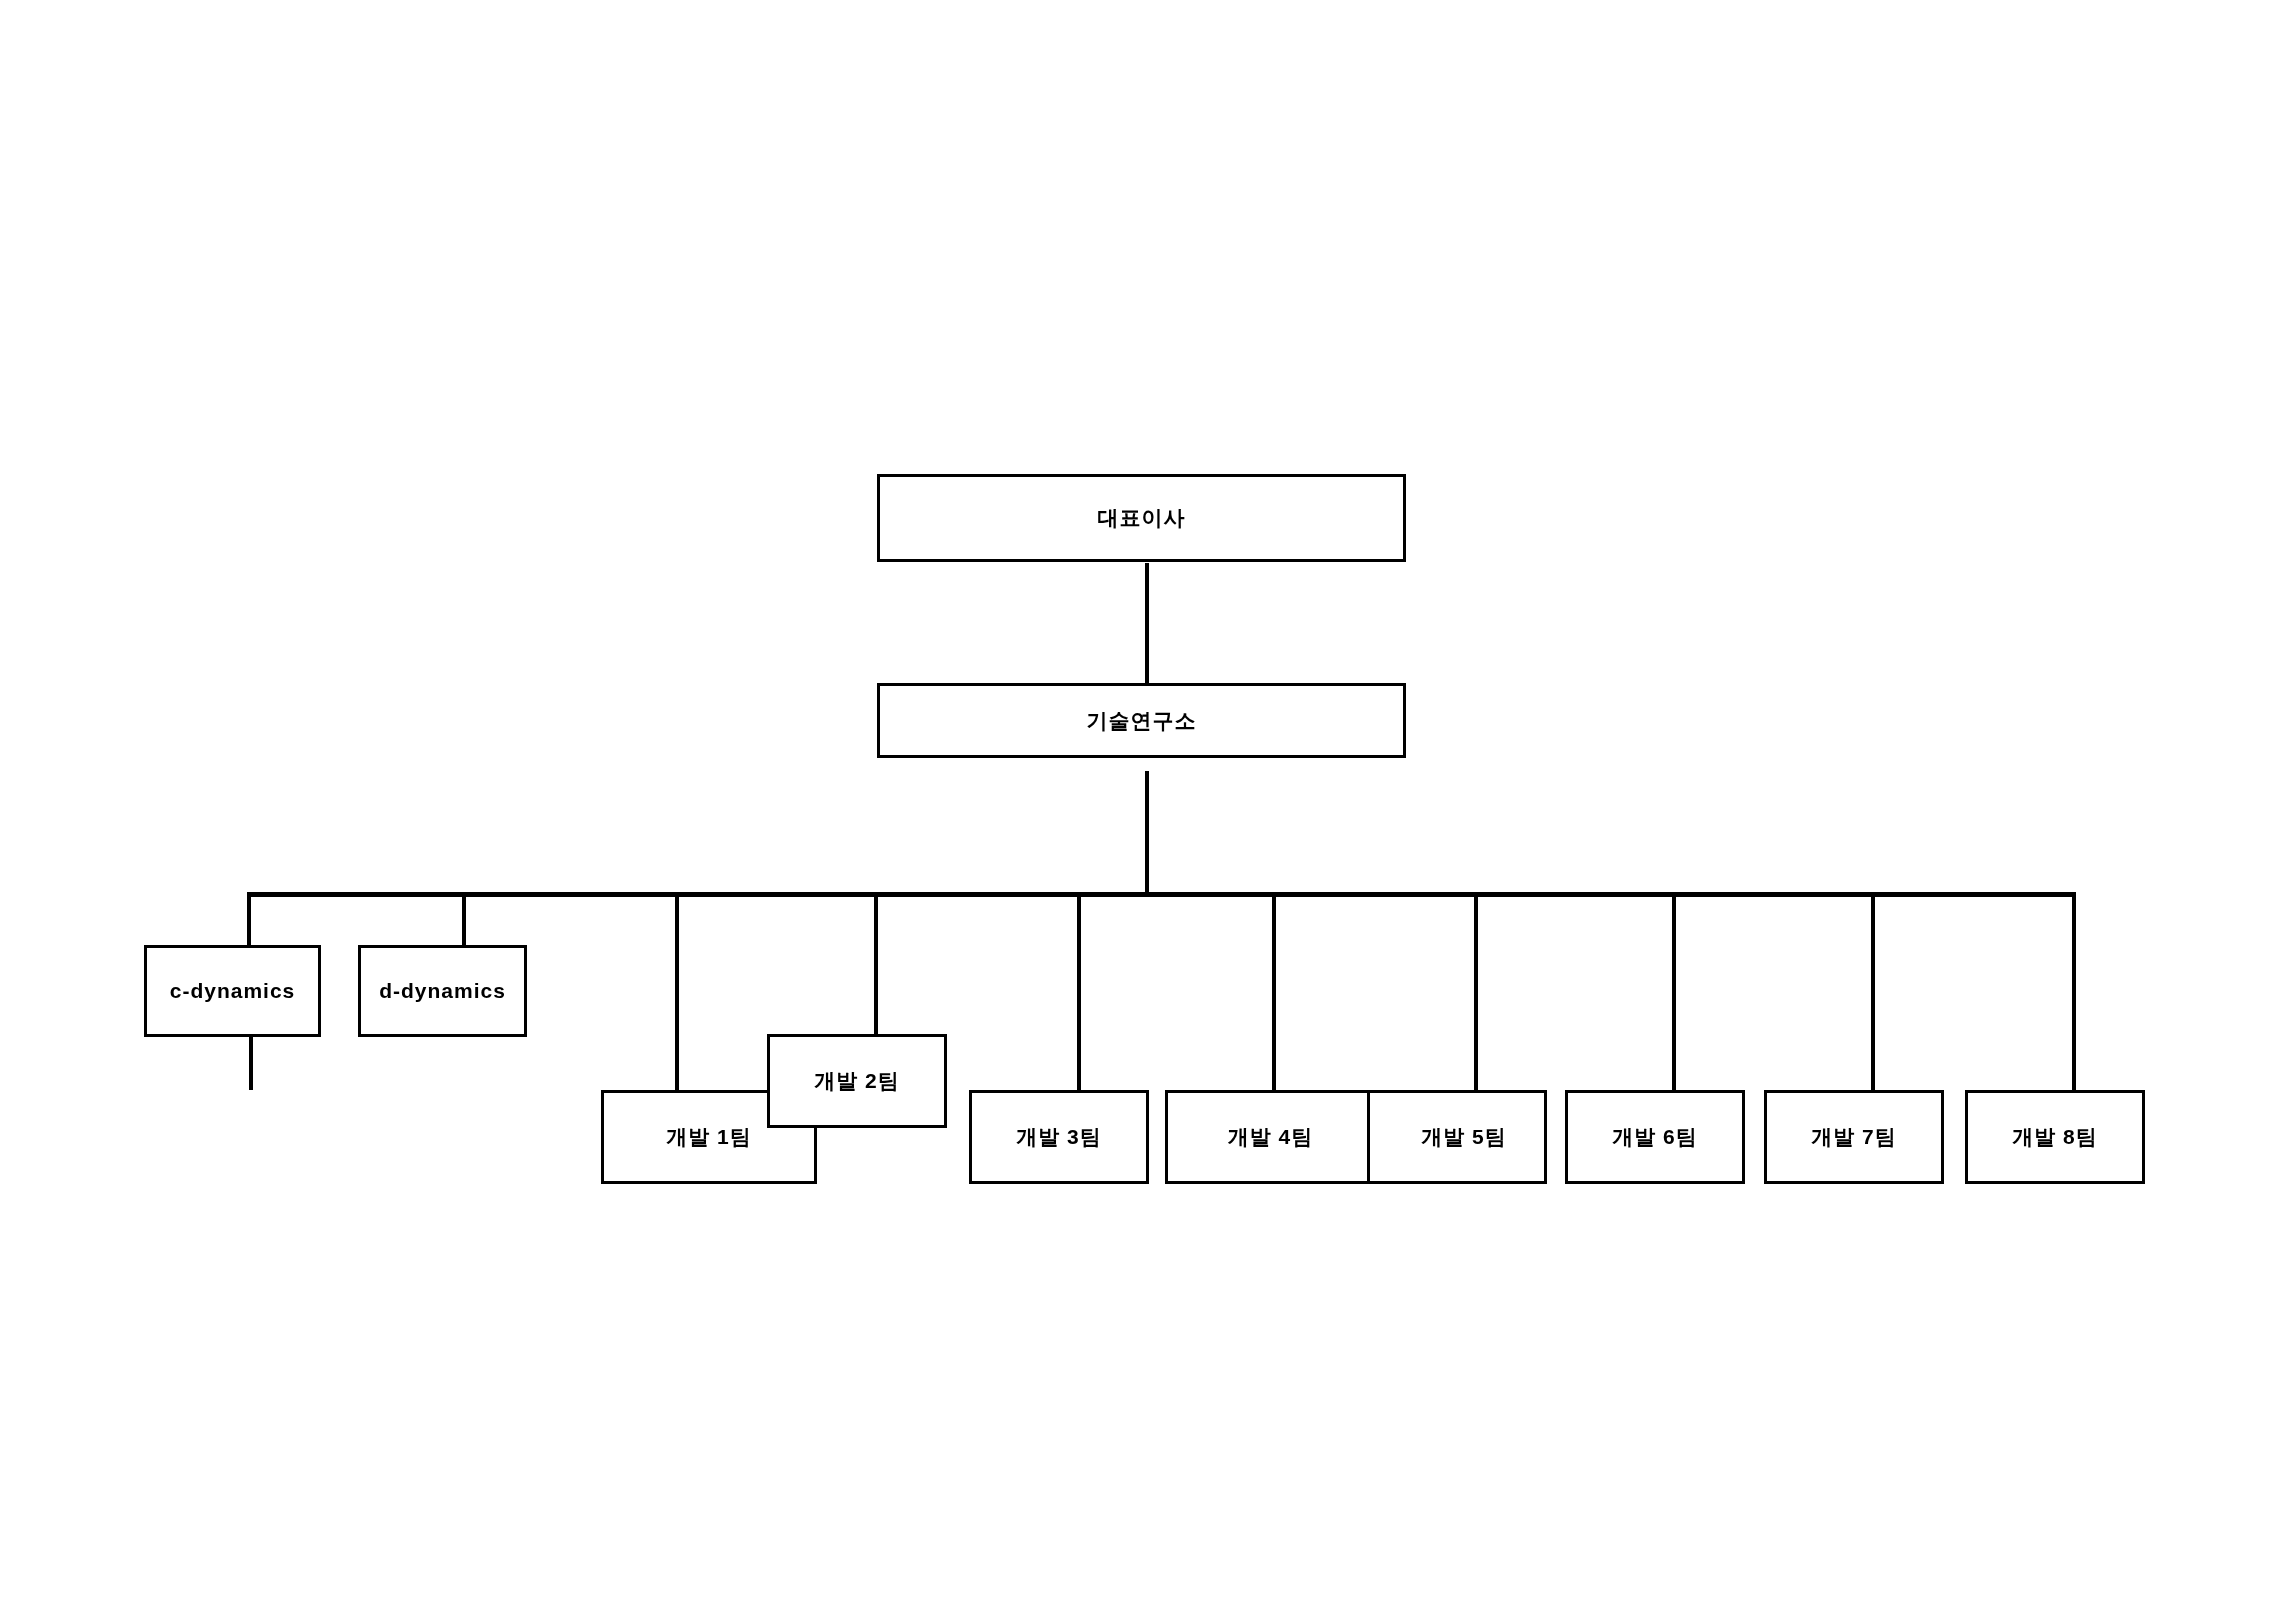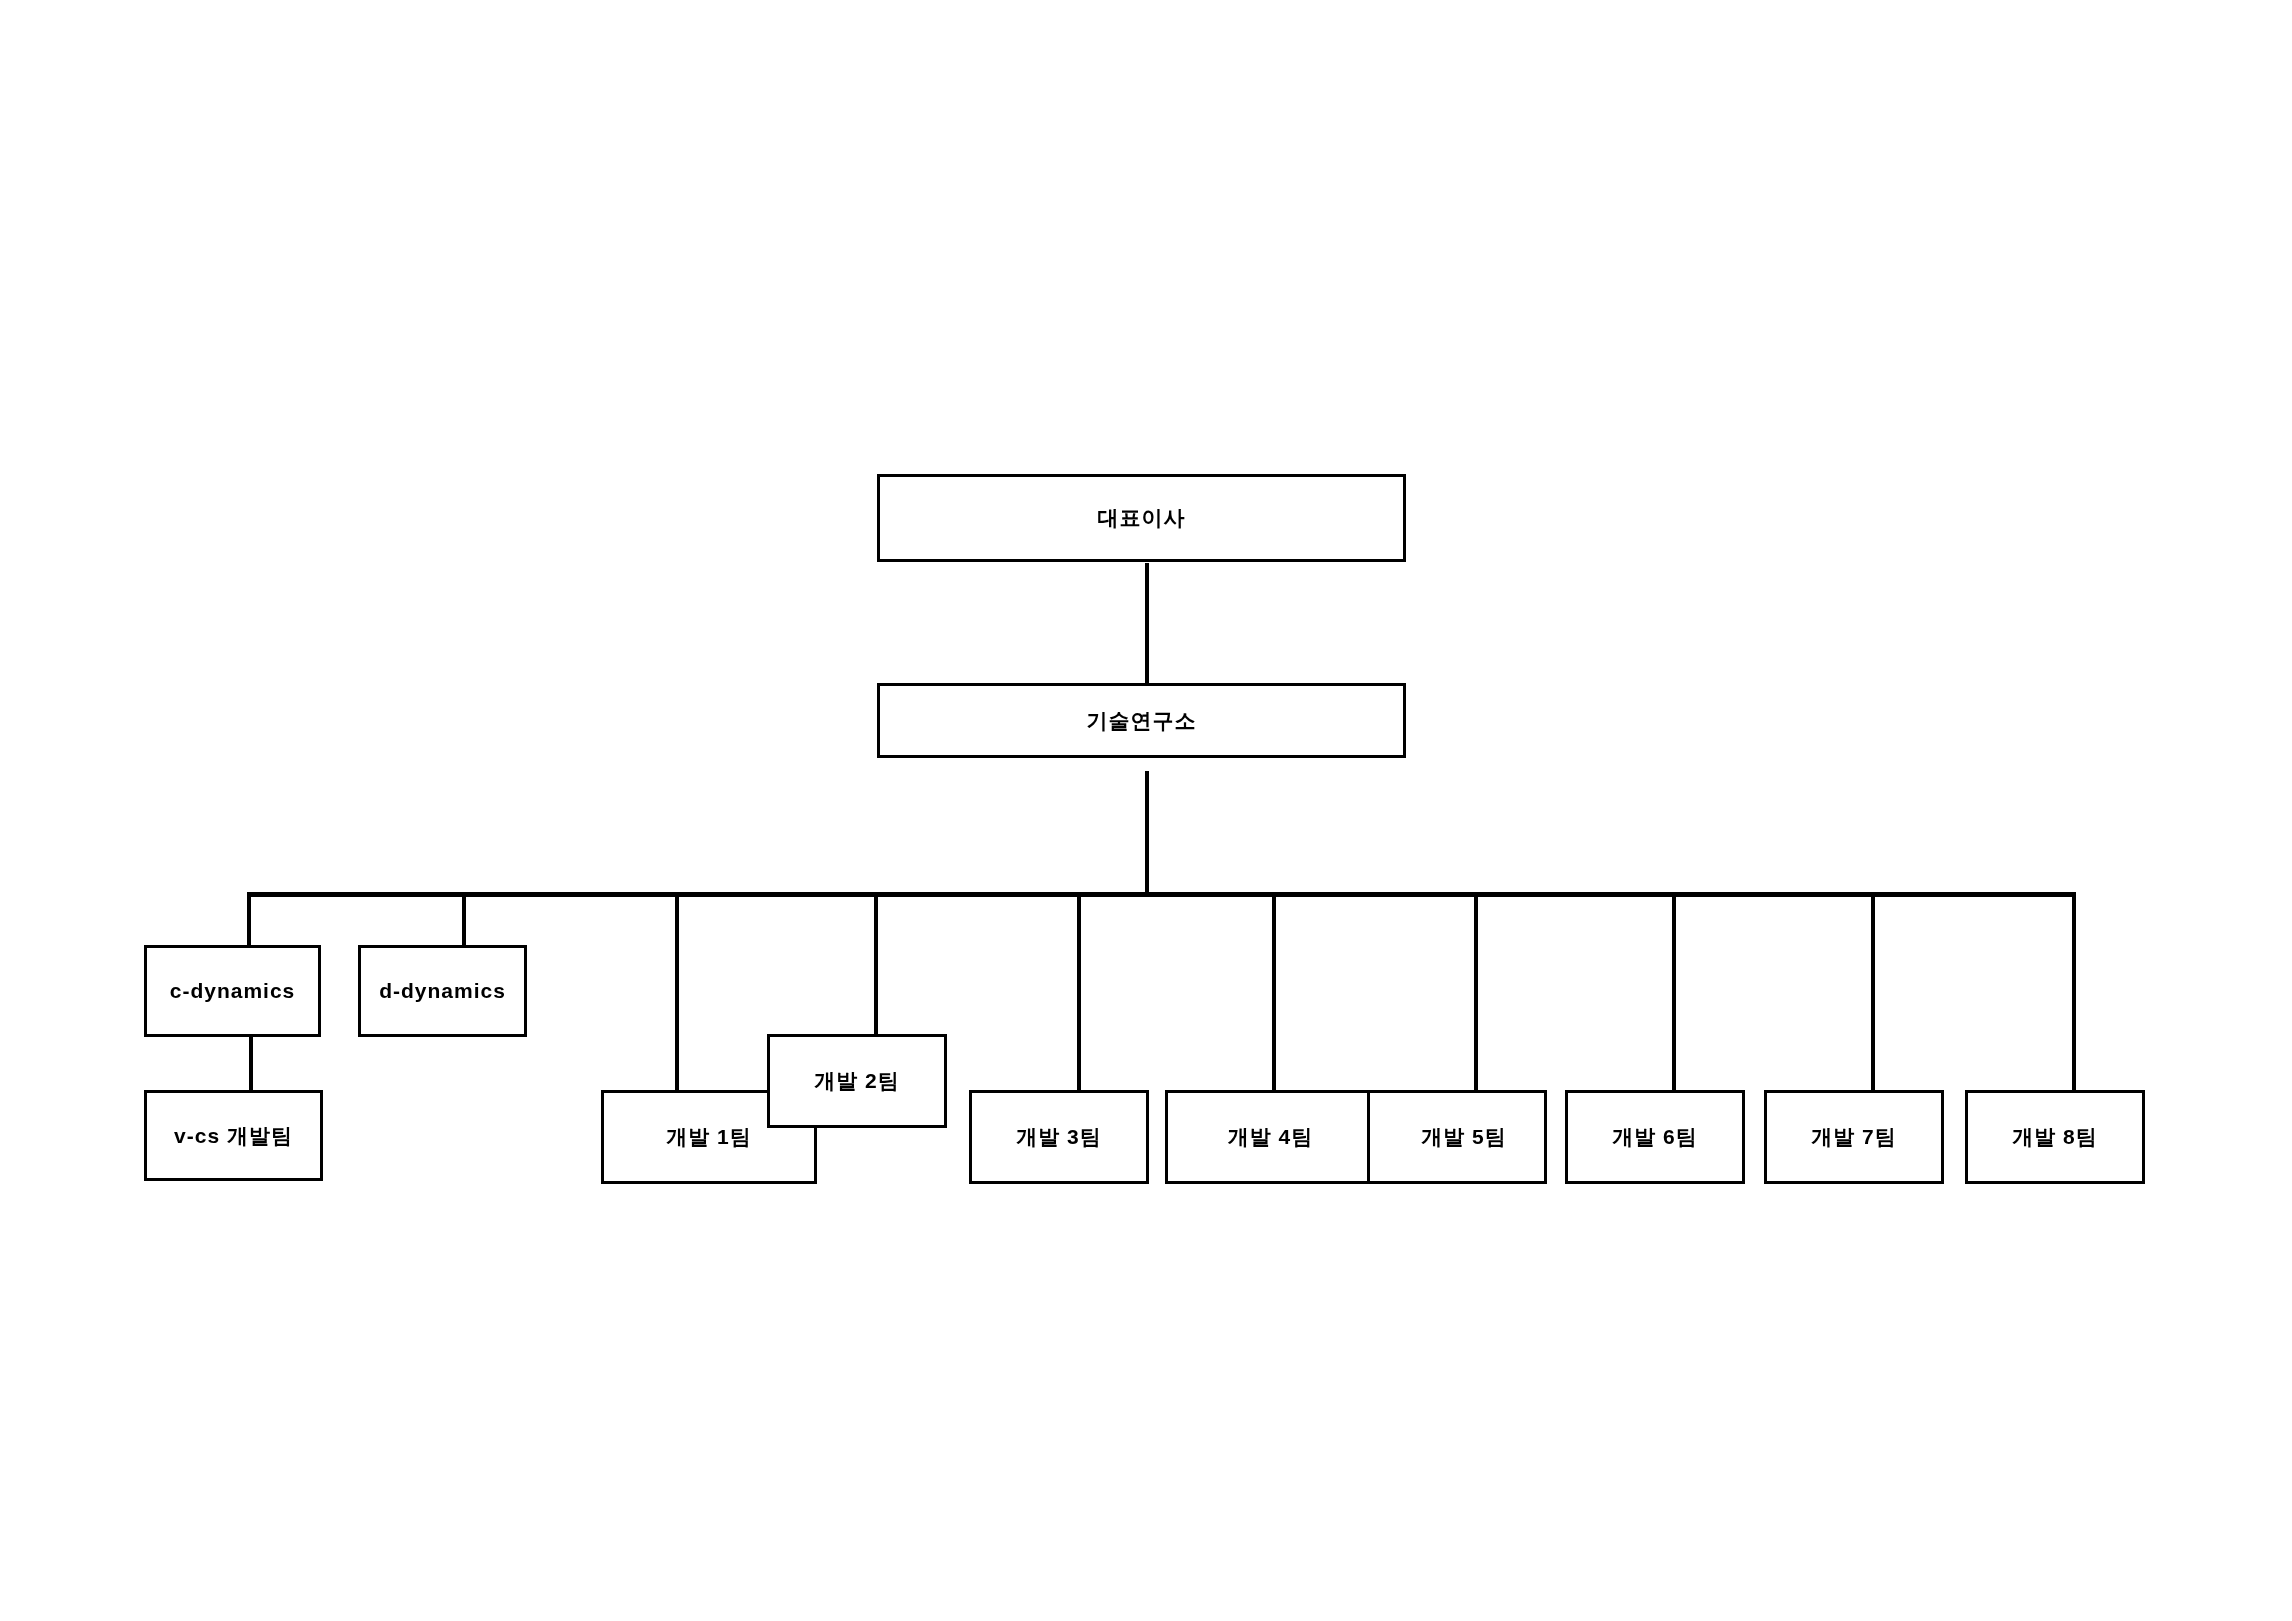--- a/index.html
+++ b/index.html
@@ -65,23 +65,20 @@
   </div>
 
   <div class="node" style="left:144px; top:945px; width:177px; height:92px;justify-content:center;">
     <span class="lbl">c-dynamics</span>
   </div>
 
   <div class="node" style="left:358px; top:945px; width:169px; height:92px;">
     <span class="lbl">d-dynamics</span>
   </div>
 
-  <div class="node" style="left:144px; top:1090px; width:179px; height:91px;">
-    <span class="lbl">v-cs 개발팀</span>
-  </div>
 
   <div class="node" style="left:601px; top:1090px; width:216px; height:94px;">
     <span class="lbl">개발 1팀</span>
   </div>
 
   <div class="node" style="left:767px; top:1034px; width:180px; height:94px;">
     <span class="lbl">개발 2팀</span>
   </div>
 
   <div class="node" style="left:969px; top:1090px; width:180px; height:94px;">

